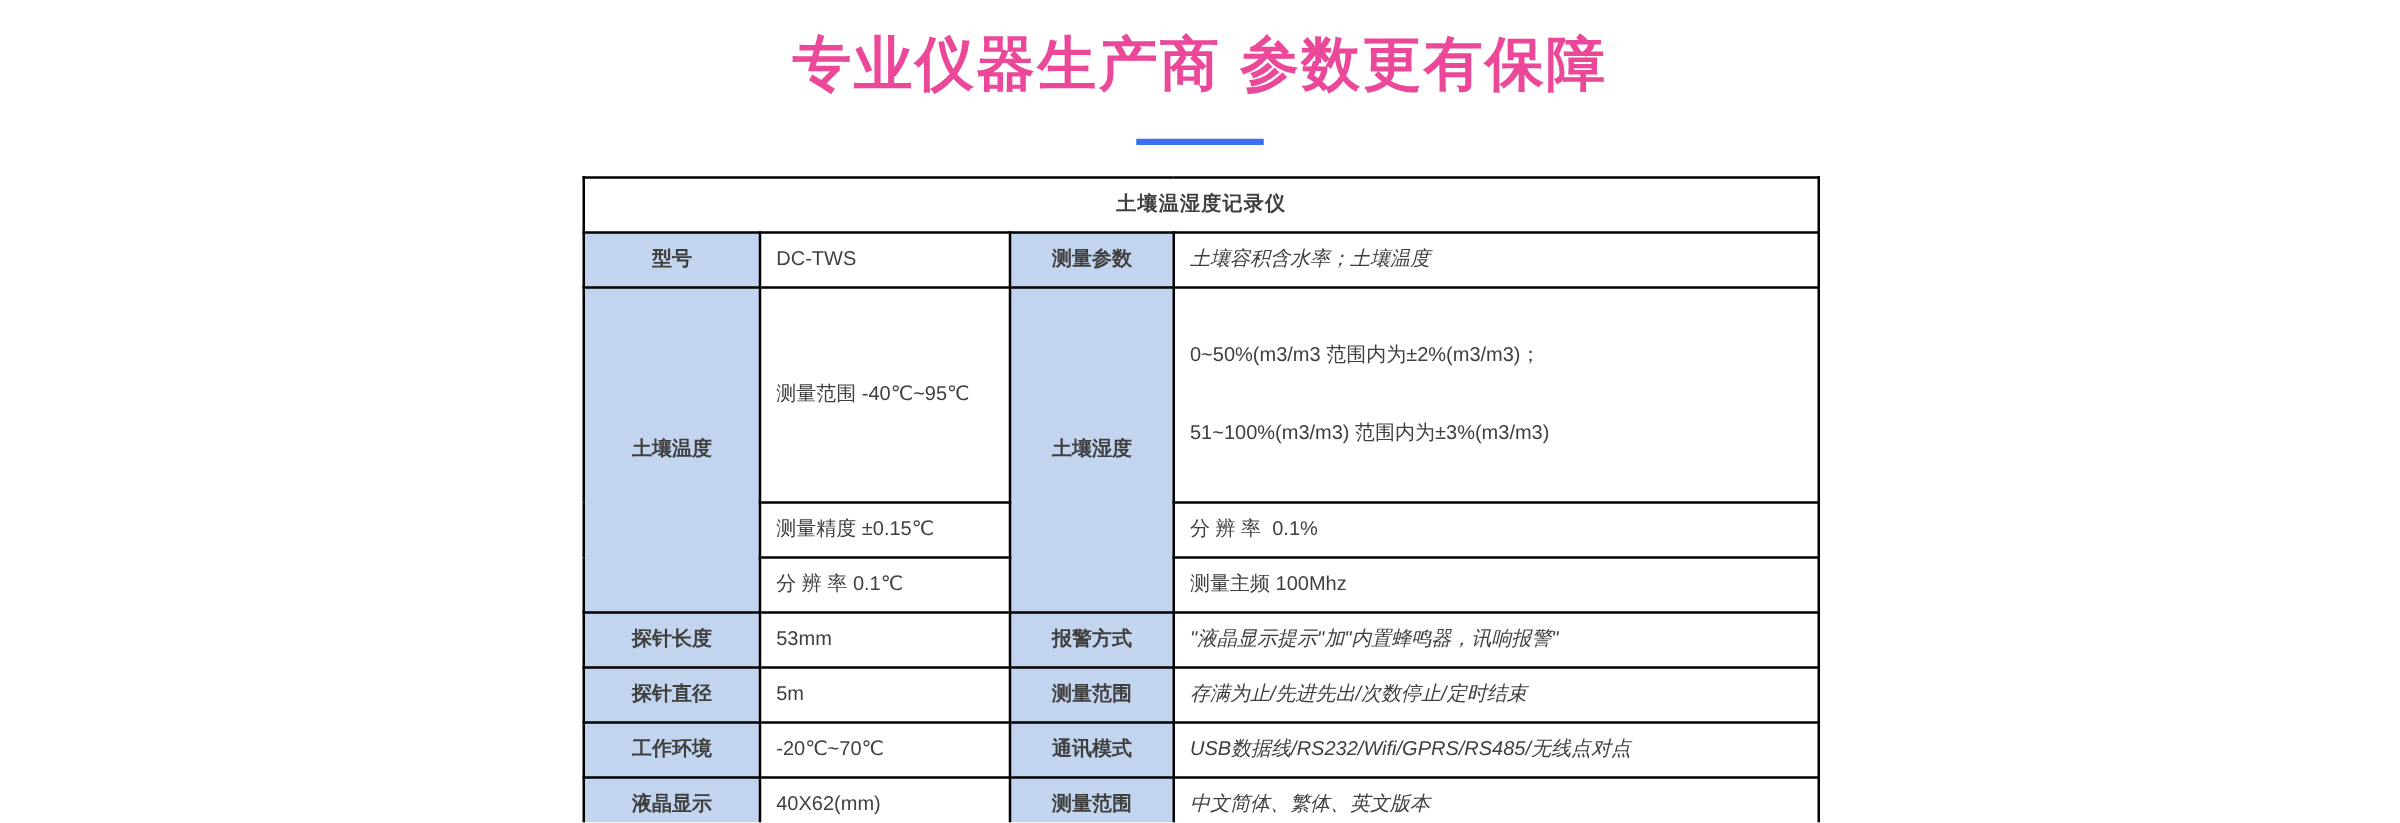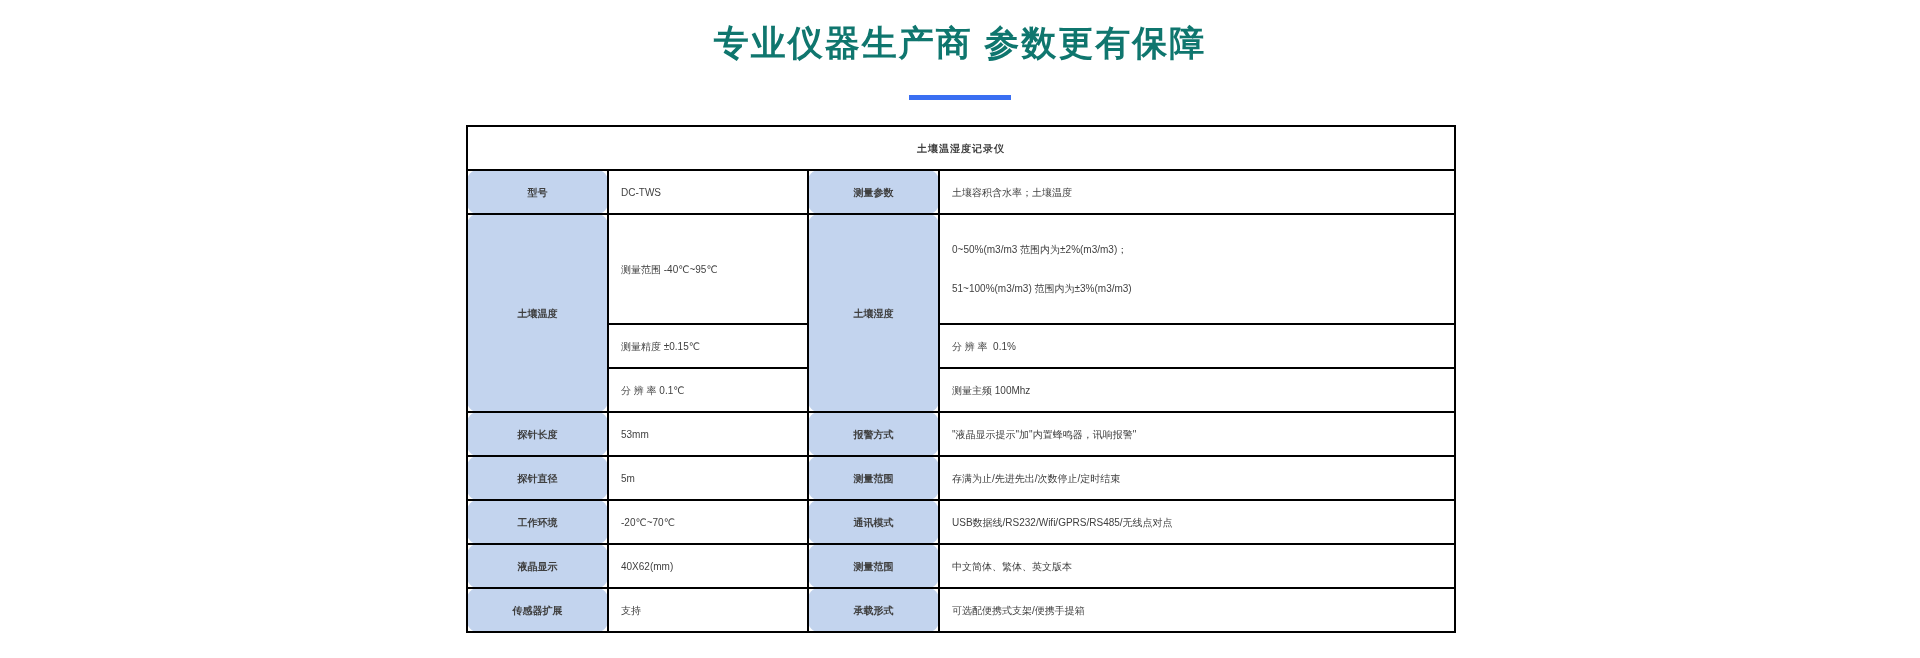--- a/index.html
+++ b/index.html
@@ -4,70 +4,69 @@
 <style>
   html,body{margin:0;padding:0;background:#ffffff;}
   .page{
     width:1920px;height:658px;position:relative;overflow:hidden;
     background:#ffffff;
     font-family:"Liberation Sans","DejaVu Sans",sans-serif;
   }
   .section-title{
     padding-top:20px;
     text-align:center;
-    font-size:35px;
+    font-size:47px;
     font-weight:700;
-    color:#0f766e;
+    color:#ec4899;
     letter-spacing:2px;
   }
   .title-accent{
     width:102px;height:5px;
     background:#3a6ff2;
     margin:28px auto 0 auto;
   }
   .table-wrap{
     width:988px;
     margin:25px auto 0 auto;
   }
   table.spec{
     border-collapse:collapse;
     table-layout:fixed;
     width:100%;
   }
   table.spec td{
     border:2px solid #000000;
     height:38px;
     color:#3f3f3f;
-    font-size:10px;
+    font-size:16px;
     padding:2px 12px;
     white-space:pre-wrap;
     vertical-align:middle;
     line-height:1.3;
   }
   td.t-head{
     height:48px;
     text-align:center;
     font-size:21px;
     font-weight:700;
     color:#2f2f2f;
     letter-spacing:1px;
   }
   td.lbl{
     background:#c3d4ee;
     font-weight:700;
     text-align:center;
     color:#333333;
     font-size:15px;
     padding:2px 4px;
-    border-radius:11px;
   }
   td.big{font-size:18px;color:#474747;}
   td.mid{font-size:15px;color:#3f3f3f;margin-top:23px;}
   td.sm{font-size:13px;line-height:1.4;color:#3f3f3f;margin-left:32px;}
-  td.val{font-size:14px;color:#3f3f3f;}
+  td.val{font-size:14px;color:#3f3f3f;font-style:italic;}
 </style>
 </head>
 <body>
 
 <div class="page">
 
   <div class="section-title">专业仪器生产商 参数更有保障</div>
   <div class="title-accent"></div>
 
   <div class="table-wrap">

